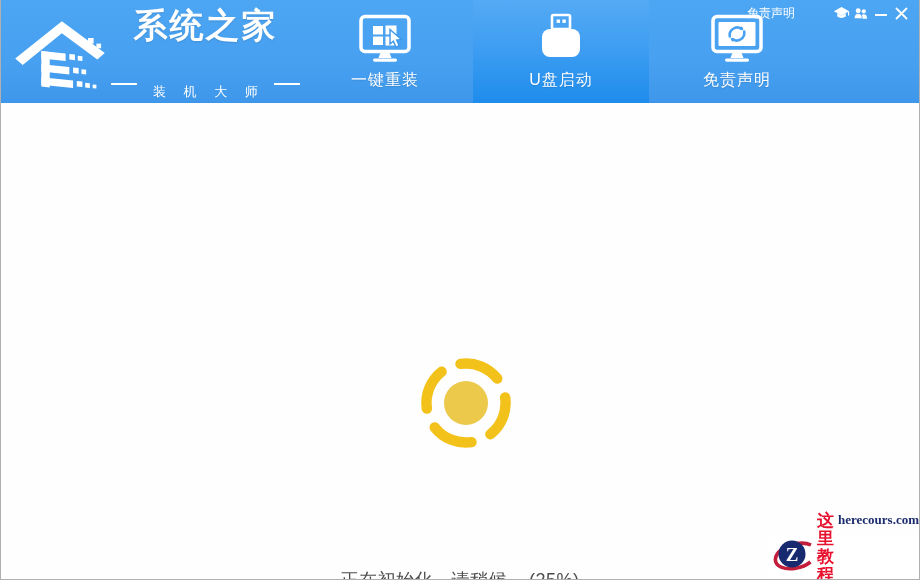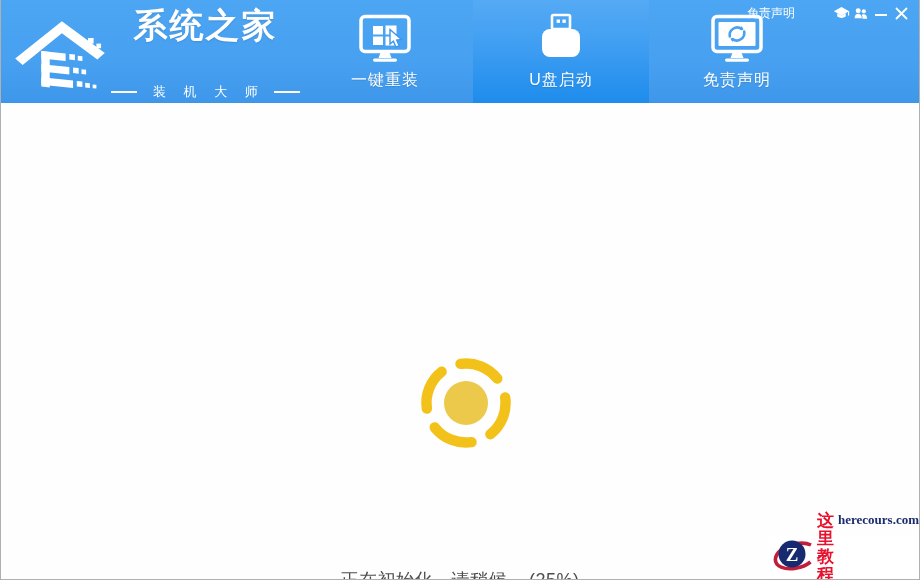--- a/index.html
+++ b/index.html
@@ -9,21 +9,21 @@
     border:1px solid #b0b0b0; border-top:none; overflow:hidden; }
 
   
   .header { position:absolute; top:0; left:0; right:0; height:103px;
     background:linear-gradient(180deg,#4da6f3 0%,#47a0f0 60%,#3e97ea 100%);
     border-bottom:1px solid #3d95e8; }
   .logo { position:absolute; left:12px; top:6px; display:flex; align-items:center; }
   .logo-text { margin-left:4px; display:flex; flex-direction:column; align-items:center;gap:36px; }
   .brand { color:#fff; font-size:34px; font-weight:bold; letter-spacing:2px; line-height:1.15;
     text-shadow:0 1px 2px rgba(0,0,0,.12); }
-  .logo-sub { display:flex; align-items:center; gap:9px; margin-top:2px; }
+  .logo-sub { display:flex; gap:9px; margin-top:2px; }
   .logo-sub .dash { width:26px; height:2px; background:#fff; }
   .logo-sub .sub-label { color:#fff; font-size:13px; letter-spacing:7px; text-indent:7px; white-space:nowrap; }
 
   .tabs { position:absolute; left:296px; top:0; height:103px; display:flex; }
   .tab { width:176px; height:103px; display:flex; flex-direction:column; align-items:center;
     padding-top:12px; cursor:pointer; }
   .tab.active { background:linear-gradient(180deg,#55aaf4 0%,#3f9ef2 45%,#1e8cec 100%); }
   .tab .icon-box { height:53px; display:flex; align-items:center; justify-content:center; }
   .tab .tab-label { margin-top:5px; color:#fff; font-size:16px; letter-spacing:1px;
     text-shadow:0 1px 1px rgba(0,0,0,.12); }

